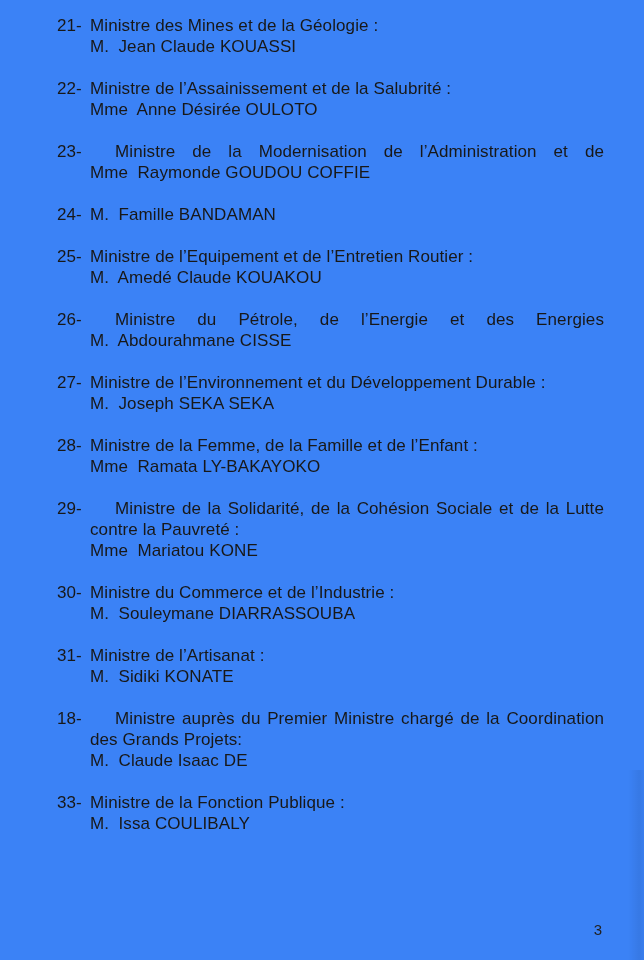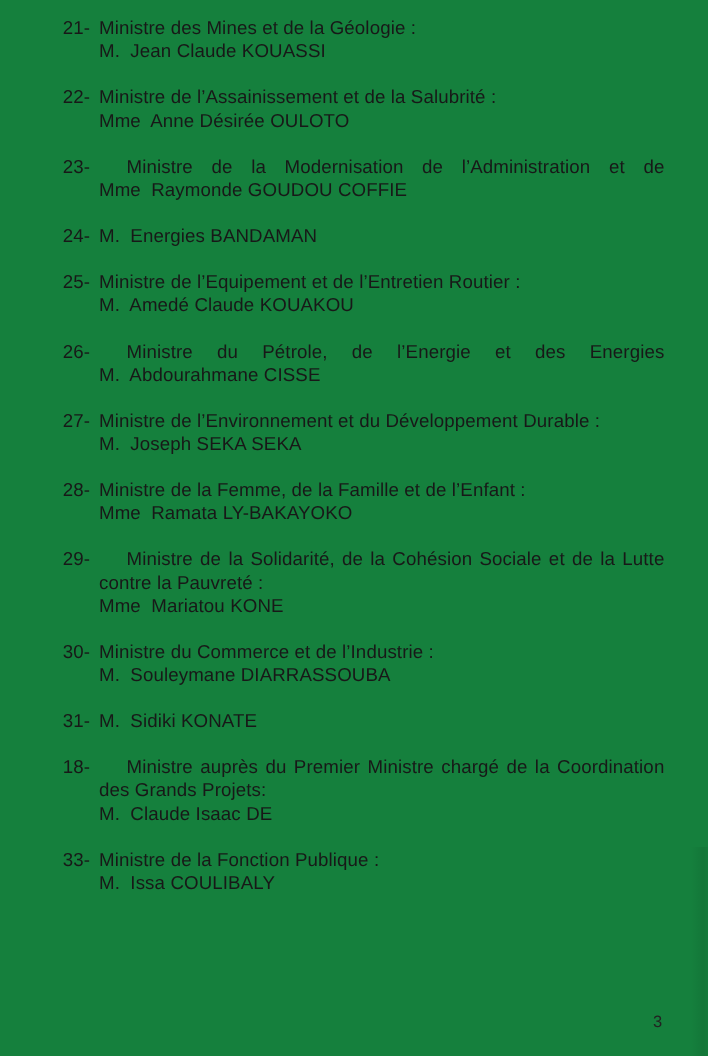--- a/index.html
+++ b/index.html
@@ -13,21 +13,21 @@
     overflow: hidden;
     font-family: "Liberation Sans", "DejaVu Sans", sans-serif;
     color: #181818;
   }
   .page {
     position: relative;
     width: 644px;
     height: 960px;
     box-sizing: border-box;
     padding: 15px 40px 0 57px;
-    background: #15803d;
+    background: #3b82f6;
   }
   .ministers {
     list-style: none;
     margin: 0;
     padding: 0;
   }
   .minister {
     display: flex;
     align-items: flex-start;
     margin-bottom: 21px;
@@ -110,21 +110,21 @@
         <span class="bold-name">Raymonde GOUDOU COFFIE</span>
       </span>
     </span>
   </li>
 
   <li class="minister">
     <span class="num">24-</span>
     <span class="body">
       <span class="name-line">
         <span class="prefix">M.</span>
-        <span class="bold-name">Energies BANDAMAN</span>
+        <span class="bold-name">Famille BANDAMAN</span>
       </span>
     </span>
   </li>
 
   <li class="minister">
     <span class="num">25-</span>
     <span class="body">
       <div class="title-line">Ministre de l’Equipement et de l’Entretien Routier :</div><span class="name-line">
         <span class="prefix">M.</span>
         <span class="bold-name">Amedé Claude KOUAKOU</span>
@@ -178,21 +178,21 @@
       <div class="title-line">Ministre du Commerce et de l’Industrie :</div><span class="name-line">
         <span class="prefix">M.</span>
         <span class="bold-name">Souleymane DIARRASSOUBA</span>
       </span>
     </span>
   </li>
 
   <li class="minister">
     <span class="num">31-</span>
     <span class="body">
-      <span class="name-line">
+      <div class="title-line">Ministre de l’Artisanat :</div><span class="name-line">
         <span class="prefix">M.</span>
         <span class="bold-name">Sidiki KONATE</span>
       </span>
     </span>
   </li>
 
   <li class="minister">
     <span class="num">18-</span>
     <span class="body">
       <div class="title-line justified">Ministre auprès du Premier Ministre chargé de la Coordination</div><div class="title-line">des Grands Projets:</div><span class="name-line">

